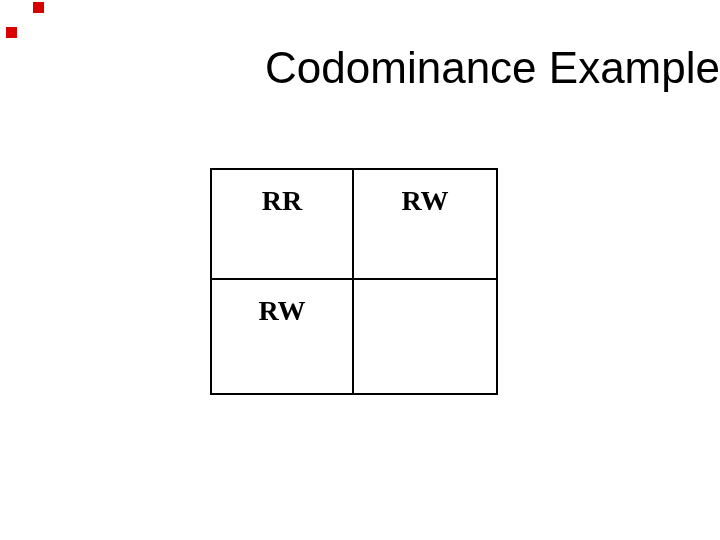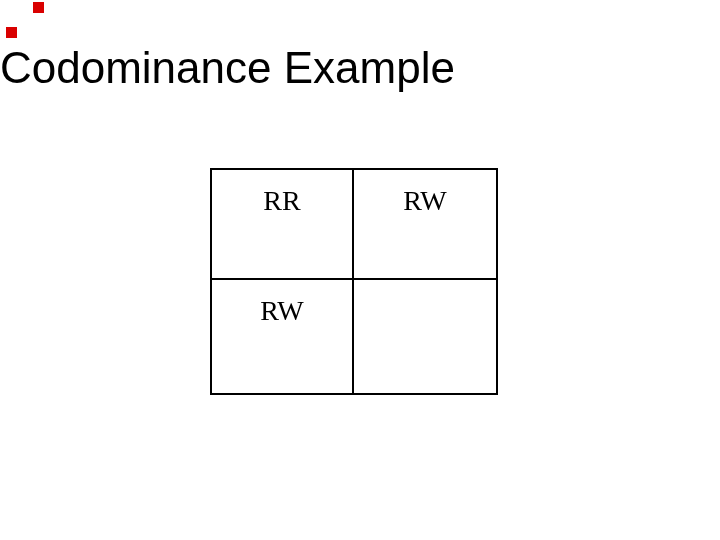--- a/index.html
+++ b/index.html
@@ -26,21 +26,21 @@
     height: 11px;
   }
   .deco-sq.one { left: 33px; top: 2px; }
   .deco-sq.two { left: 6px;  top: 27px; }
 
   .slide-title {
     position: absolute;
     left: 0;
     right: 0;
     top: 42px;
-    text-align: left;
+    text-align: right;
     font-family: "Liberation Sans", sans-serif;
     font-size: 44px;
     line-height: 1.2;
     color: #000000;
     white-space: nowrap;
   }
 
   .punnett {
     position: absolute;
     left: 210px;
@@ -54,20 +54,21 @@
     grid-template-rows: 110px 1fr;
   }
   .punnett .cell {
     box-sizing: border-box;
     font-family: "Liberation Serif", serif;
     font-size: 28px;
     line-height: 1.15;
     color: #000000;
     text-align: center;
     padding-top: 15px;
+    font-weight: bold;
   }
   .punnett .cell.c0 { border-right: 2px solid #000000; }
   .punnett .cell.r0 { border-bottom: 2px solid #000000; }
 </style>
 </head>
 <body>
 
 <div class="slide">
 
   <span class="deco-sq one" style="background: rgb(217, 0, 0);"></span>

